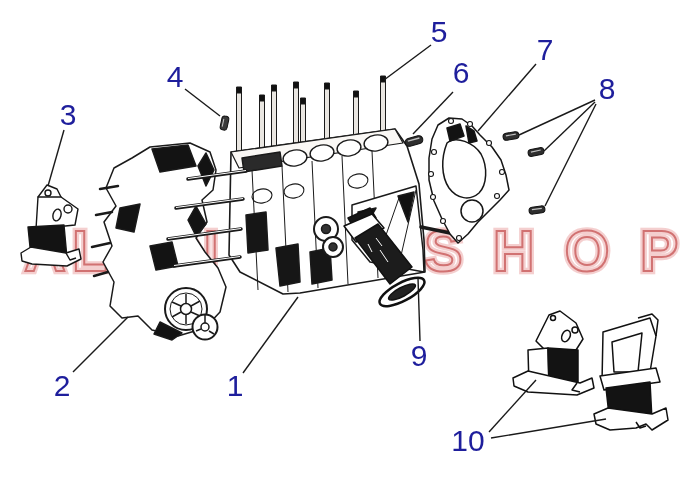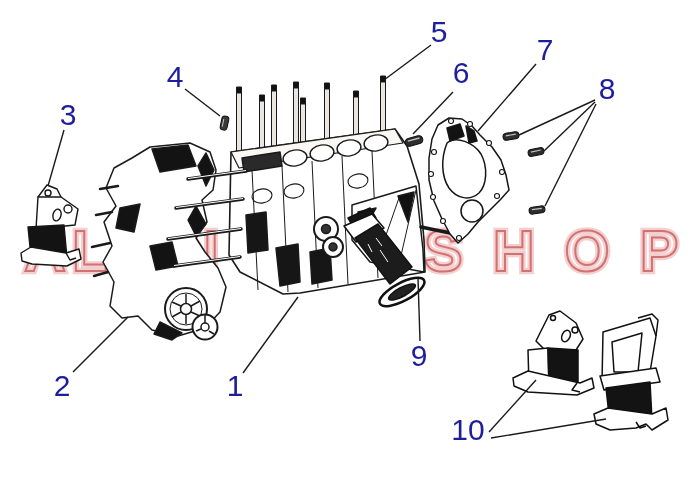--- a/index.html
+++ b/index.html
@@ -243,14 +243,14 @@
 
   <div class="callout" style="left:235px;top:386px">1</div>
   <div class="callout" style="left:62px;top:386px">2</div>
   <div class="callout" style="left:68px;top:115px">3</div>
   <div class="callout" style="left:175px;top:77px">4</div>
   <div class="callout" style="left:439px;top:32px">5</div>
   <div class="callout" style="left:461px;top:73px">6</div>
   <div class="callout" style="left:545px;top:50px">7</div>
   <div class="callout" style="left:607px;top:89px">8</div>
   <div class="callout" style="left:419px;top:356px">9</div>
-  <div class="callout" style="left:468px;top:430px">10</div>
+  <div class="callout" style="left:468px;top:441px">10</div>
 </div>
 
 </body></html>

